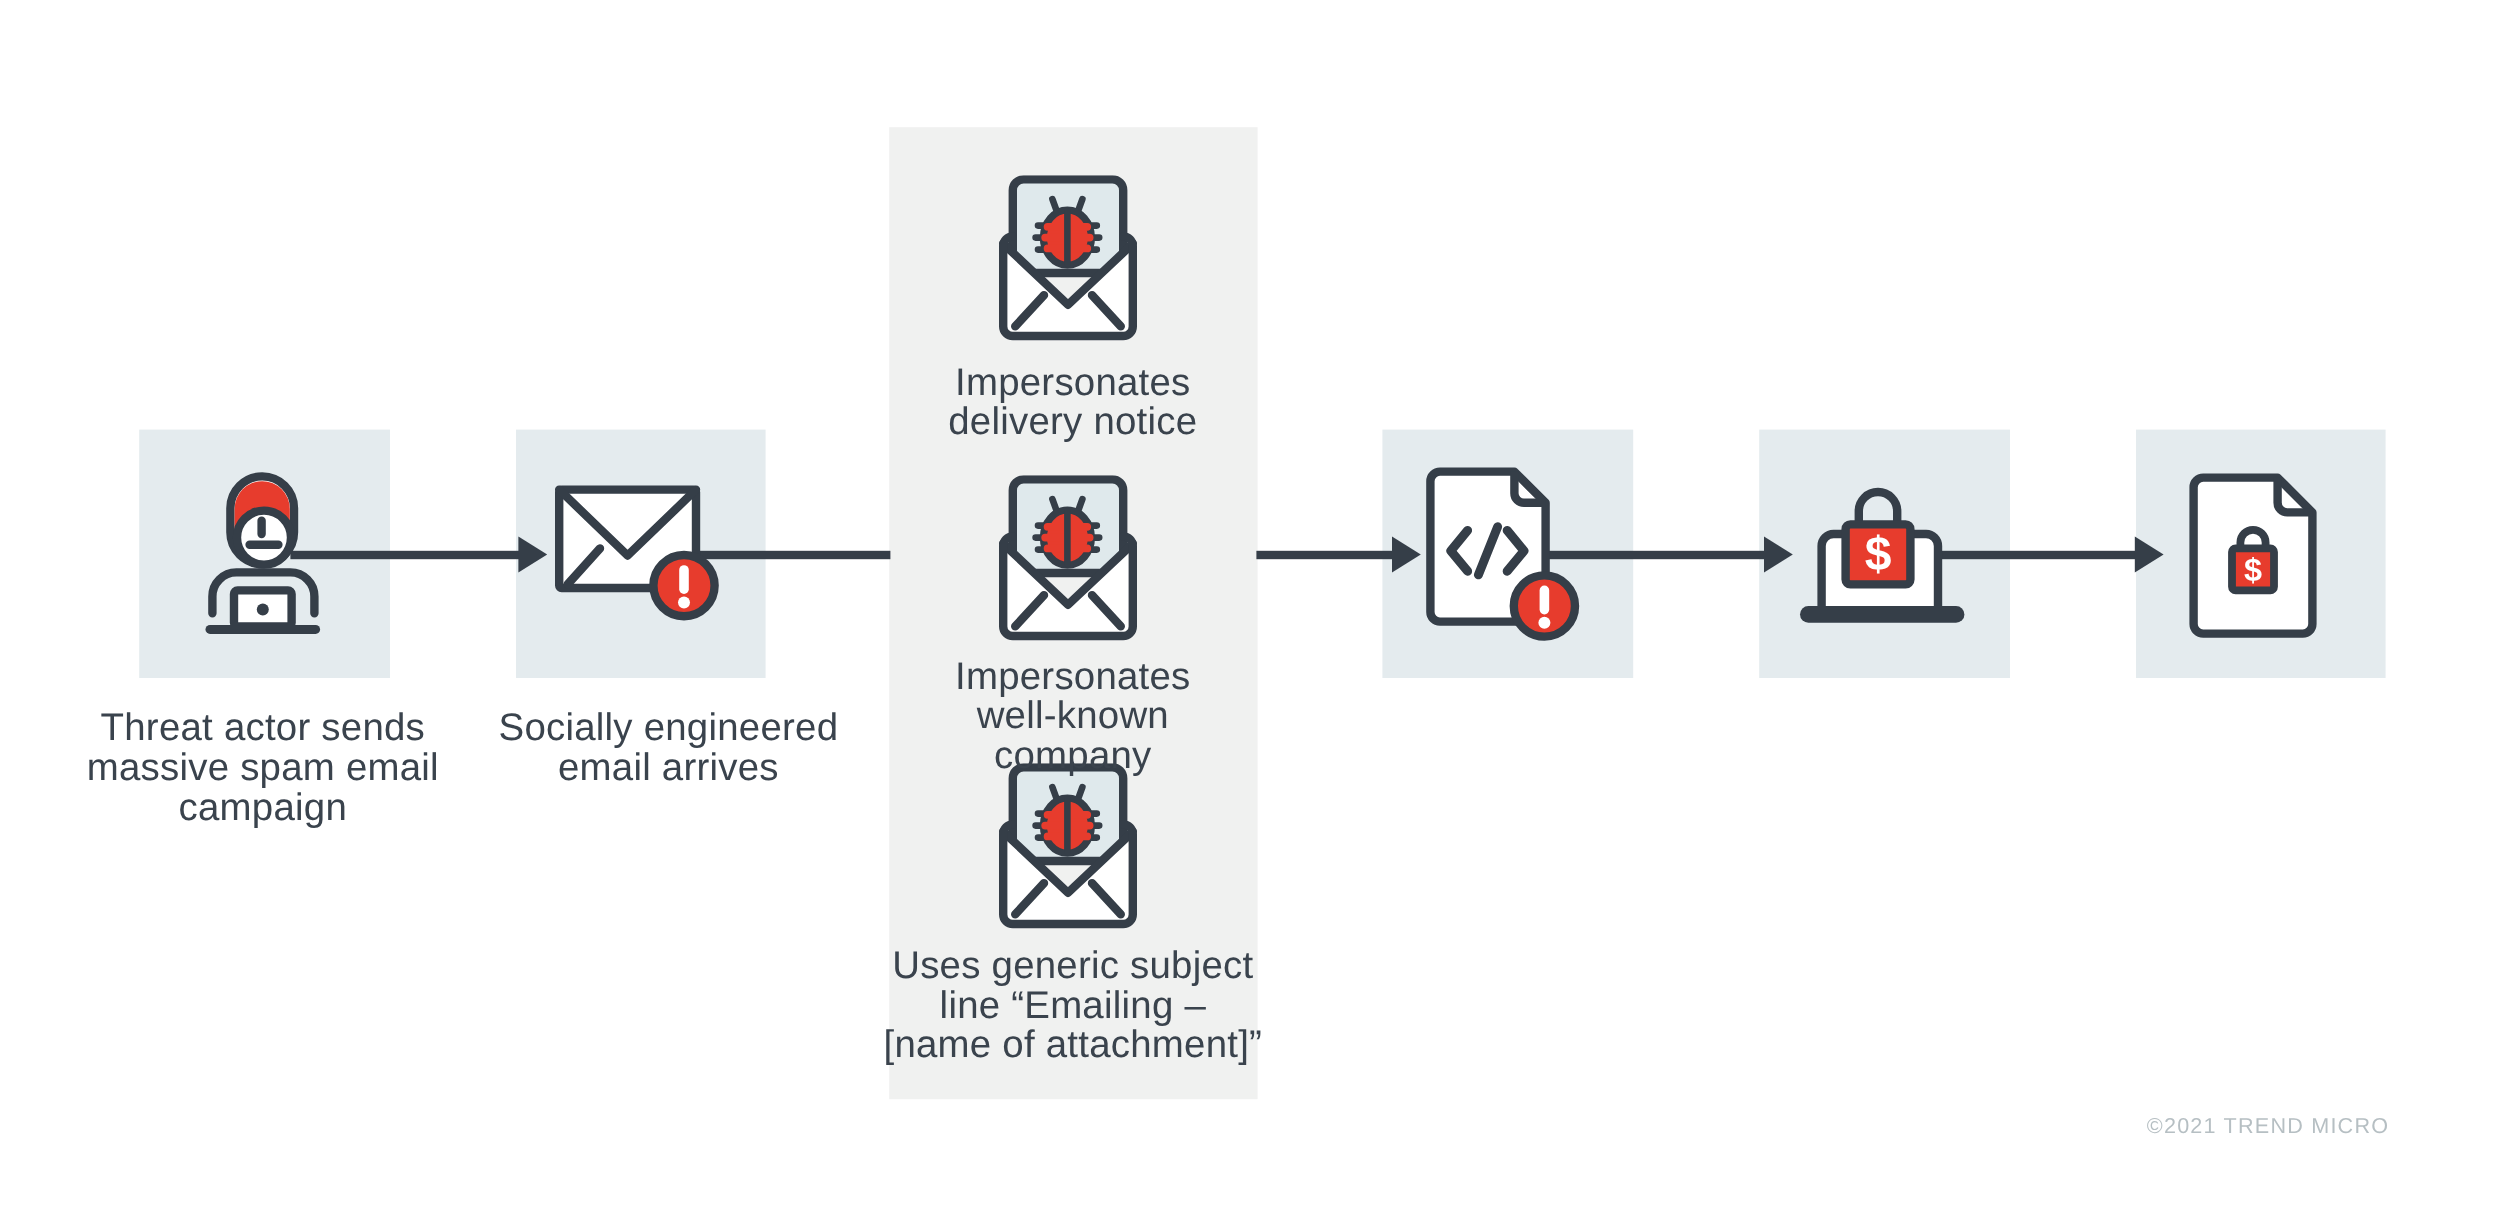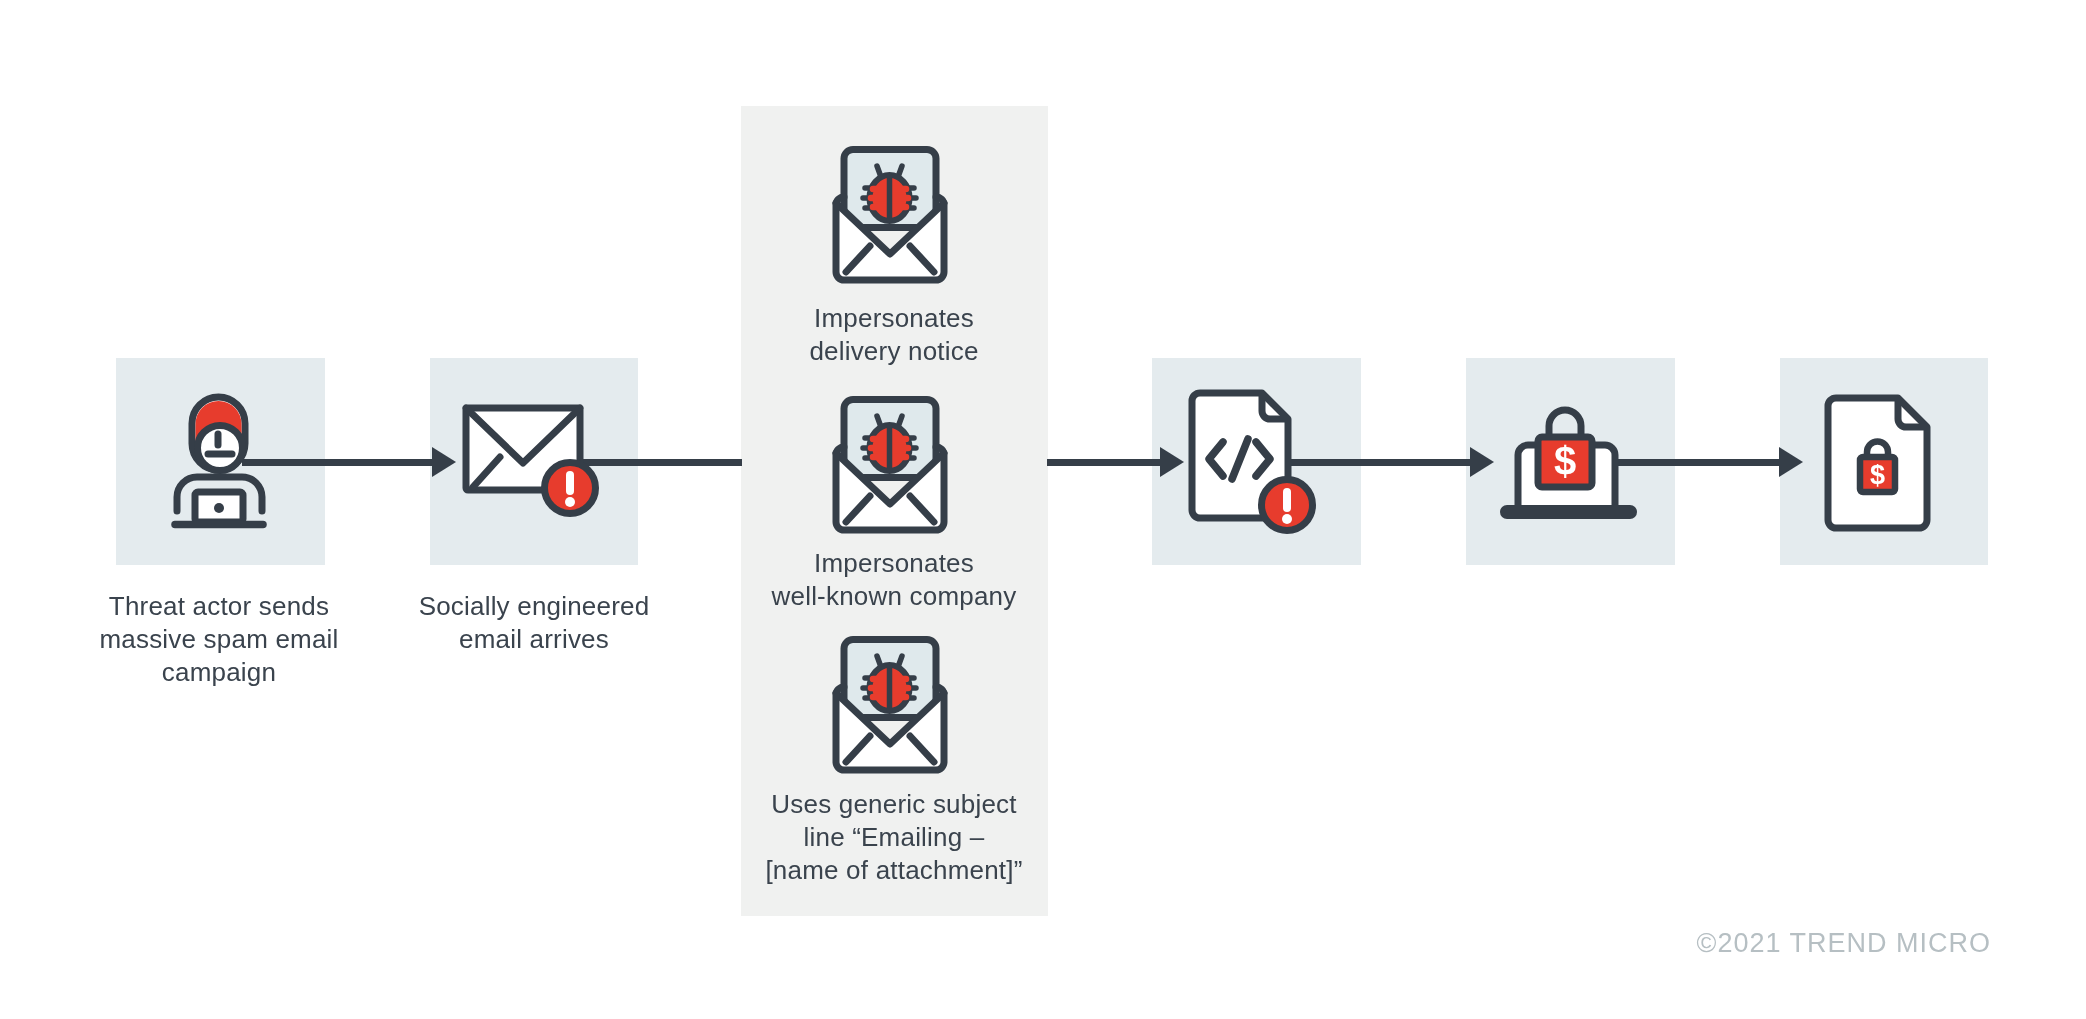--- a/index.html
+++ b/index.html
@@ -28,30 +28,30 @@
     position: absolute;
     width: 0; height: 0;
     border-top: 15px solid transparent;
     border-bottom: 15px solid transparent;
     border-left: 24px solid #353e48;
   }
   .icon { position: absolute; }
   .label {
     position: absolute;
     color: #3a434d;
-    font-size: 26px;
+    font-size: 32px;
     line-height: 33px;
     text-align: center;
     white-space: pre-line;
     letter-spacing: 0.2px;
   }
   .copyright {
     position: absolute;
     color: #b6bfc3;
-    font-size: 27px;
+    font-size: 18px;
     letter-spacing: 1px;
   }
 </style>
 </head>
 <body>
 
 <div class="canvas">
 
   <div class="tile" style="left:116px;  top:358px; width:209px; height:207px;"></div>
   <div class="tile" style="left:430px;  top:358px; width:208px; height:207px;"></div>
@@ -177,21 +177,21 @@
     <g>
       <path d="M44,64 V59 a10.5,10.5 0 0 1 21,0 V64" fill="none" stroke="#353e48" stroke-width="6.5"></path>
       <rect x="37" y="64" width="35" height="35" rx="3" fill="#e73c2d" stroke="#353e48" stroke-width="6.5"></rect>
       <text x="54.5" y="91" text-anchor="middle" font-family="Liberation Sans, sans-serif" font-size="27" font-weight="bold" fill="#ffffff">$</text>
     </g>
   </svg>
 
   <div class="label" style="left:69px;  top:590px; width:300px;">Threat actor sends
 massive spam email
 campaign</div>
-  <div class="label" style="left:384px; top:590px; width:300px;text-align:center;">Socially engineered
+  <div class="label" style="left:407px; top:590px; width:300px;text-align:center;">Socially engineered
 email arrives</div>
   <div class="label" style="left:744px; top:302px; width:300px;">Impersonates
 delivery notice</div>
   <div class="label" style="left:744px; top:547px; width:300px;">Impersonates
 well-known company</div>
   <div class="label" style="left:724px; top:788px; width:340px;">Uses generic subject
 line “Emailing –
 [name of attachment]”</div>
 
   <div class="copyright" style="right:95px; top:928px;">©2021 TREND MICRO</div>

